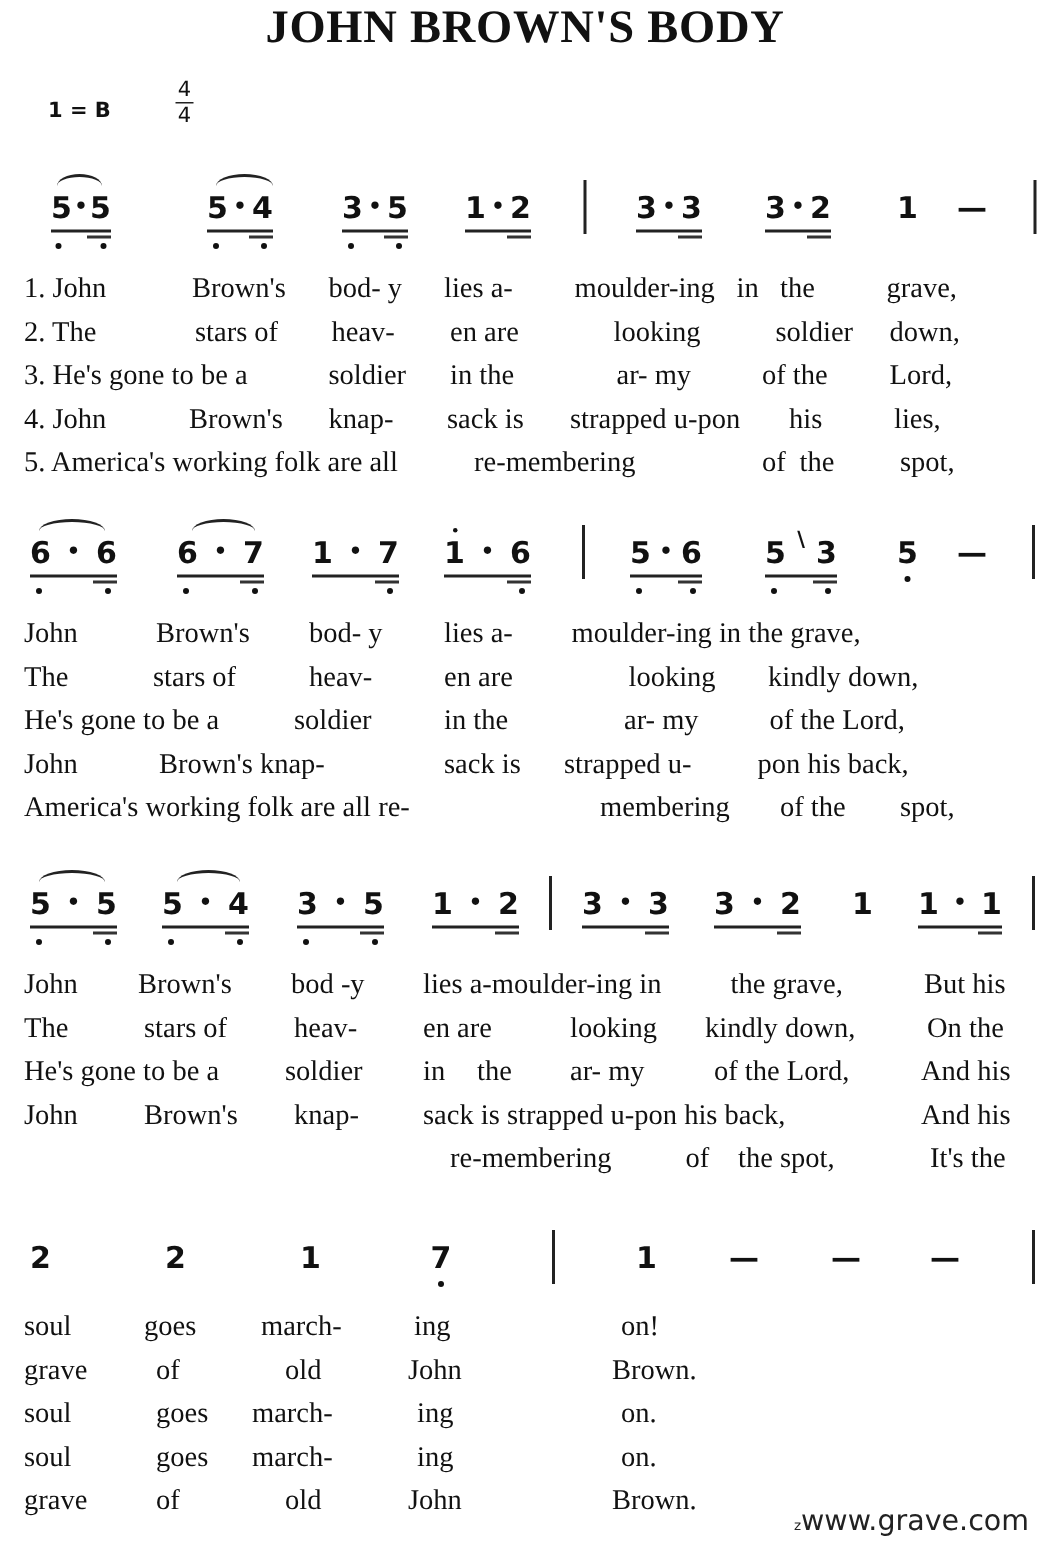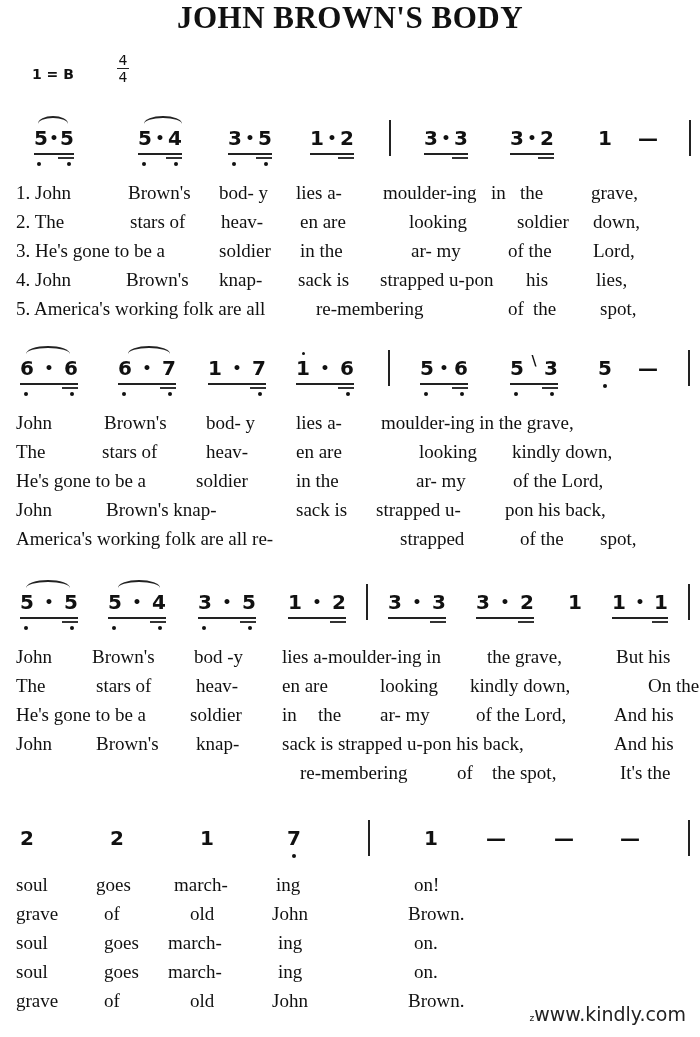--- a/index.html
+++ b/index.html
@@ -230,21 +230,21 @@
     </div>
     <div class="lyric-line">
       <span style="left:16px">John</span>
       <span style="left:106px">Brown's knap-</span>
       <span style="left:296px">sack is</span>
       <span style="left:376px">strapped u-</span>
       <span style="left:505px">pon his back,</span>
     </div>
     <div class="lyric-line">
       <span style="left:16px">America's working folk are all re-</span>
-      <span style="left:400px">strapped</span>
+      <span style="left:400px">membering</span>
       <span style="left:520px">of the</span>
       <span style="left:600px">spot,</span>
     </div>
   </div>
 </div>
 
 <div class="system" style="top:572px;">
   <div class="notes">
     <div class="group" style="left:20px; top:18px; width:58px;">
       <div class="slur" style="left:6px; width:44px;"></div>
@@ -316,21 +316,21 @@
       <span style="left:487px">the grave,</span>
       <span style="left:616px">But his</span>
     </div>
     <div class="lyric-line">
       <span style="left:16px">The</span>
       <span style="left:96px">stars of</span>
       <span style="left:196px">heav-</span>
       <span style="left:282px">en are</span>
       <span style="left:380px">looking</span>
       <span style="left:470px">kindly down,</span>
-      <span style="left:648px">On the</span>
+      <span style="left:618px">On the</span>
     </div>
     <div class="lyric-line">
       <span style="left:16px">He's gone to be a</span>
       <span style="left:190px">soldier</span>
       <span style="left:282px">in</span>
       <span style="left:318px">the</span>
       <span style="left:380px">ar- my</span>
       <span style="left:476px">of the Lord,</span>
       <span style="left:614px">And his</span>
     </div>
@@ -395,13 +395,13 @@
     <div class="lyric-line">
       <span style="left:16px">grave</span>
       <span style="left:104px">of</span>
       <span style="left:190px">old</span>
       <span style="left:272px">John</span>
       <span style="left:408px">Brown.</span>
     </div>
   </div>
 </div>
 
-<div class="watermark"><small>z</small><span>www.kindly.com</span></div>
+<div class="watermark"><small>z</small><span>www.grave.com</span></div>
 
 </body></html>

